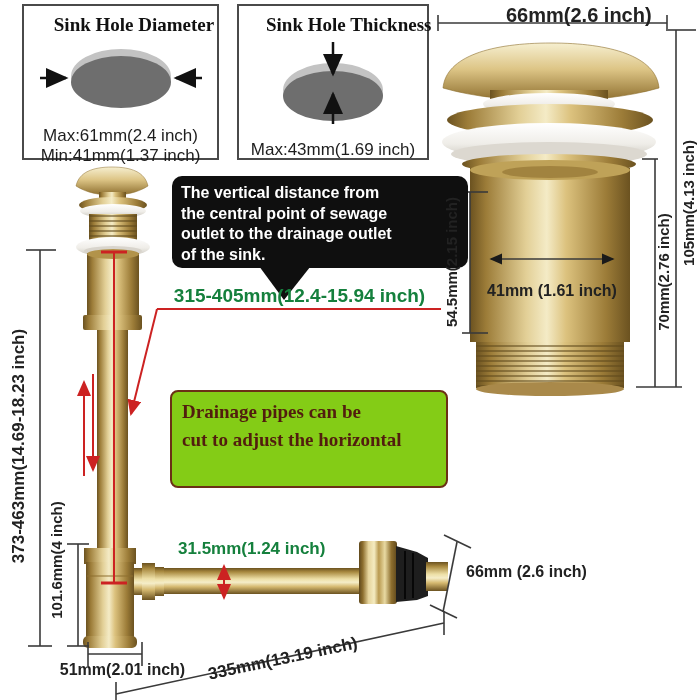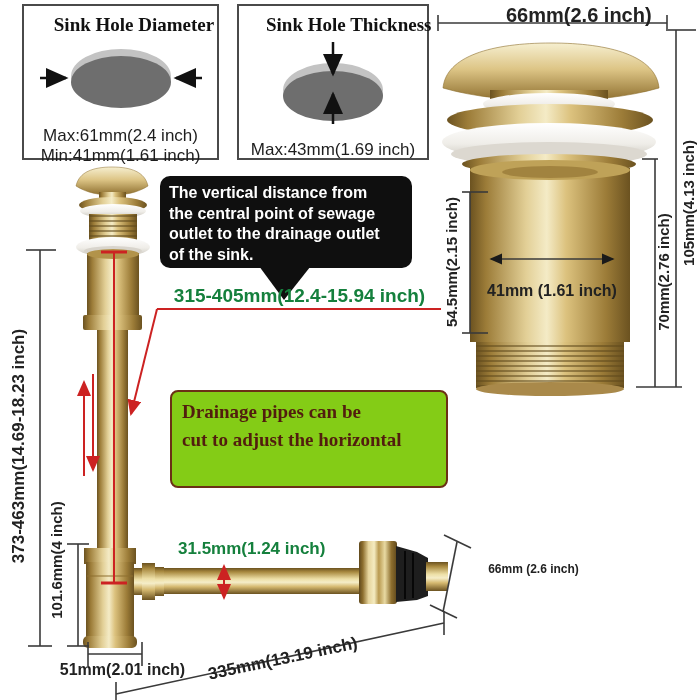--- a/index.html
+++ b/index.html
@@ -189,40 +189,40 @@
         <marker id="ma1" markerWidth="11" markerHeight="10" refX="8" refY="4" orient="auto">
           <path d="M0,0 L9,4 L0,8 Z" fill="#111111"></path>
         </marker>
       </defs>
       <ellipse cx="97" cy="40" rx="50" ry="27" fill="#c3c3c3"></ellipse>
       <ellipse cx="97" cy="46" rx="50" ry="26" fill="#6e6e6e"></ellipse>
       <line x1="16" y1="42" x2="42" y2="42" stroke="#111" stroke-width="2.5" marker-end="url(#ma1)"></line>
       <line x1="178" y1="42" x2="152" y2="42" stroke="#111" stroke-width="2.5" marker-end="url(#ma1)"></line>
     </svg>
     <div class="info-meas">Max:61mm(2.4 inch)</div>
-    <div class="info-meas">Min:41mm(1.61 inch)</div>
+    <div class="info-meas">Min:41mm(1.37 inch)</div>
   </div>
 
   <div class="info-box" style="left:237px;top:4px;width:192px;height:156px;">
     <div class="info-title">Sink Hole Thickness</div>
     <svg width="188" height="100" viewBox="0 0 188 100">
       <defs>
         <marker id="ma2" markerWidth="11" markerHeight="10" refX="8" refY="4" orient="auto">
           <path d="M0,0 L9,4 L0,8 Z" fill="#111111"></path>
         </marker>
       </defs>
       <ellipse cx="94" cy="54" rx="50" ry="27" fill="#c3c3c3"></ellipse>
       <ellipse cx="94" cy="60" rx="50" ry="25" fill="#6e6e6e"></ellipse>
       <line x1="94" y1="6" x2="94" y2="38" stroke="#111" stroke-width="2.5" marker-end="url(#ma2)"></line>
       <line x1="94" y1="88" x2="94" y2="58" stroke="#111" stroke-width="2.5" marker-end="url(#ma2)"></line>
     </svg>
     <div class="info-meas">Max:43mm(1.69 inch)</div>
   </div>
 
-  <div class="bubble" style="left:160px;top:176px;width:252px;height:92px;">
+  <div class="bubble" style="left:172px;top:176px;width:296px;height:92px;">
     <div>The vertical distance from</div>
     <div>the central point of sewage</div>
     <div>outlet to the drainage outlet</div>
     <div>of the sink.</div>
   </div>
 
   <div class="dim-label red" style="left:152px;top:286px;width:295px;font-size:19px;font-weight:bold;">315-405mm(12.4-15.94 inch)</div>
 
   <div class="note" style="left:170px;top:390px;width:278px;height:98px;">
     <div>Drainage pipes can be</div>
@@ -242,15 +242,15 @@
   <div class="dim-label rot" style="left:-121px;top:437px;width:280px;height:18px;font-size:17px;">373-463mm(14.69-18.23 inch)</div>
 
   <div class="dim-label rot" style="left:-13px;top:552px;width:140px;height:16px;font-size:15px;">101.6mm(4 inch)</div>
 
   <div class="dim-label" style="left:50px;top:661px;width:145px;font-size:16px;">51mm(2.01 inch)</div>
 
   <div class="dim-label" style="left:198px;top:650px;width:170px;font-size:17px;transform:rotate(-12deg);">335mm(13.19 inch)</div>
 
   <div class="dim-label red" style="left:178px;top:540px;width:180px;font-size:17px;font-weight:bold;text-align:left;">31.5mm(1.24 inch)</div>
 
-  <div class="dim-label" style="left:466px;top:563px;width:135px;font-size:12px;text-align:center;">66mm (2.6 inch)</div>
+  <div class="dim-label" style="left:466px;top:563px;width:135px;font-size:16px;text-align:left;">66mm (2.6 inch)</div>
 
 </div>
 
 </body></html>

